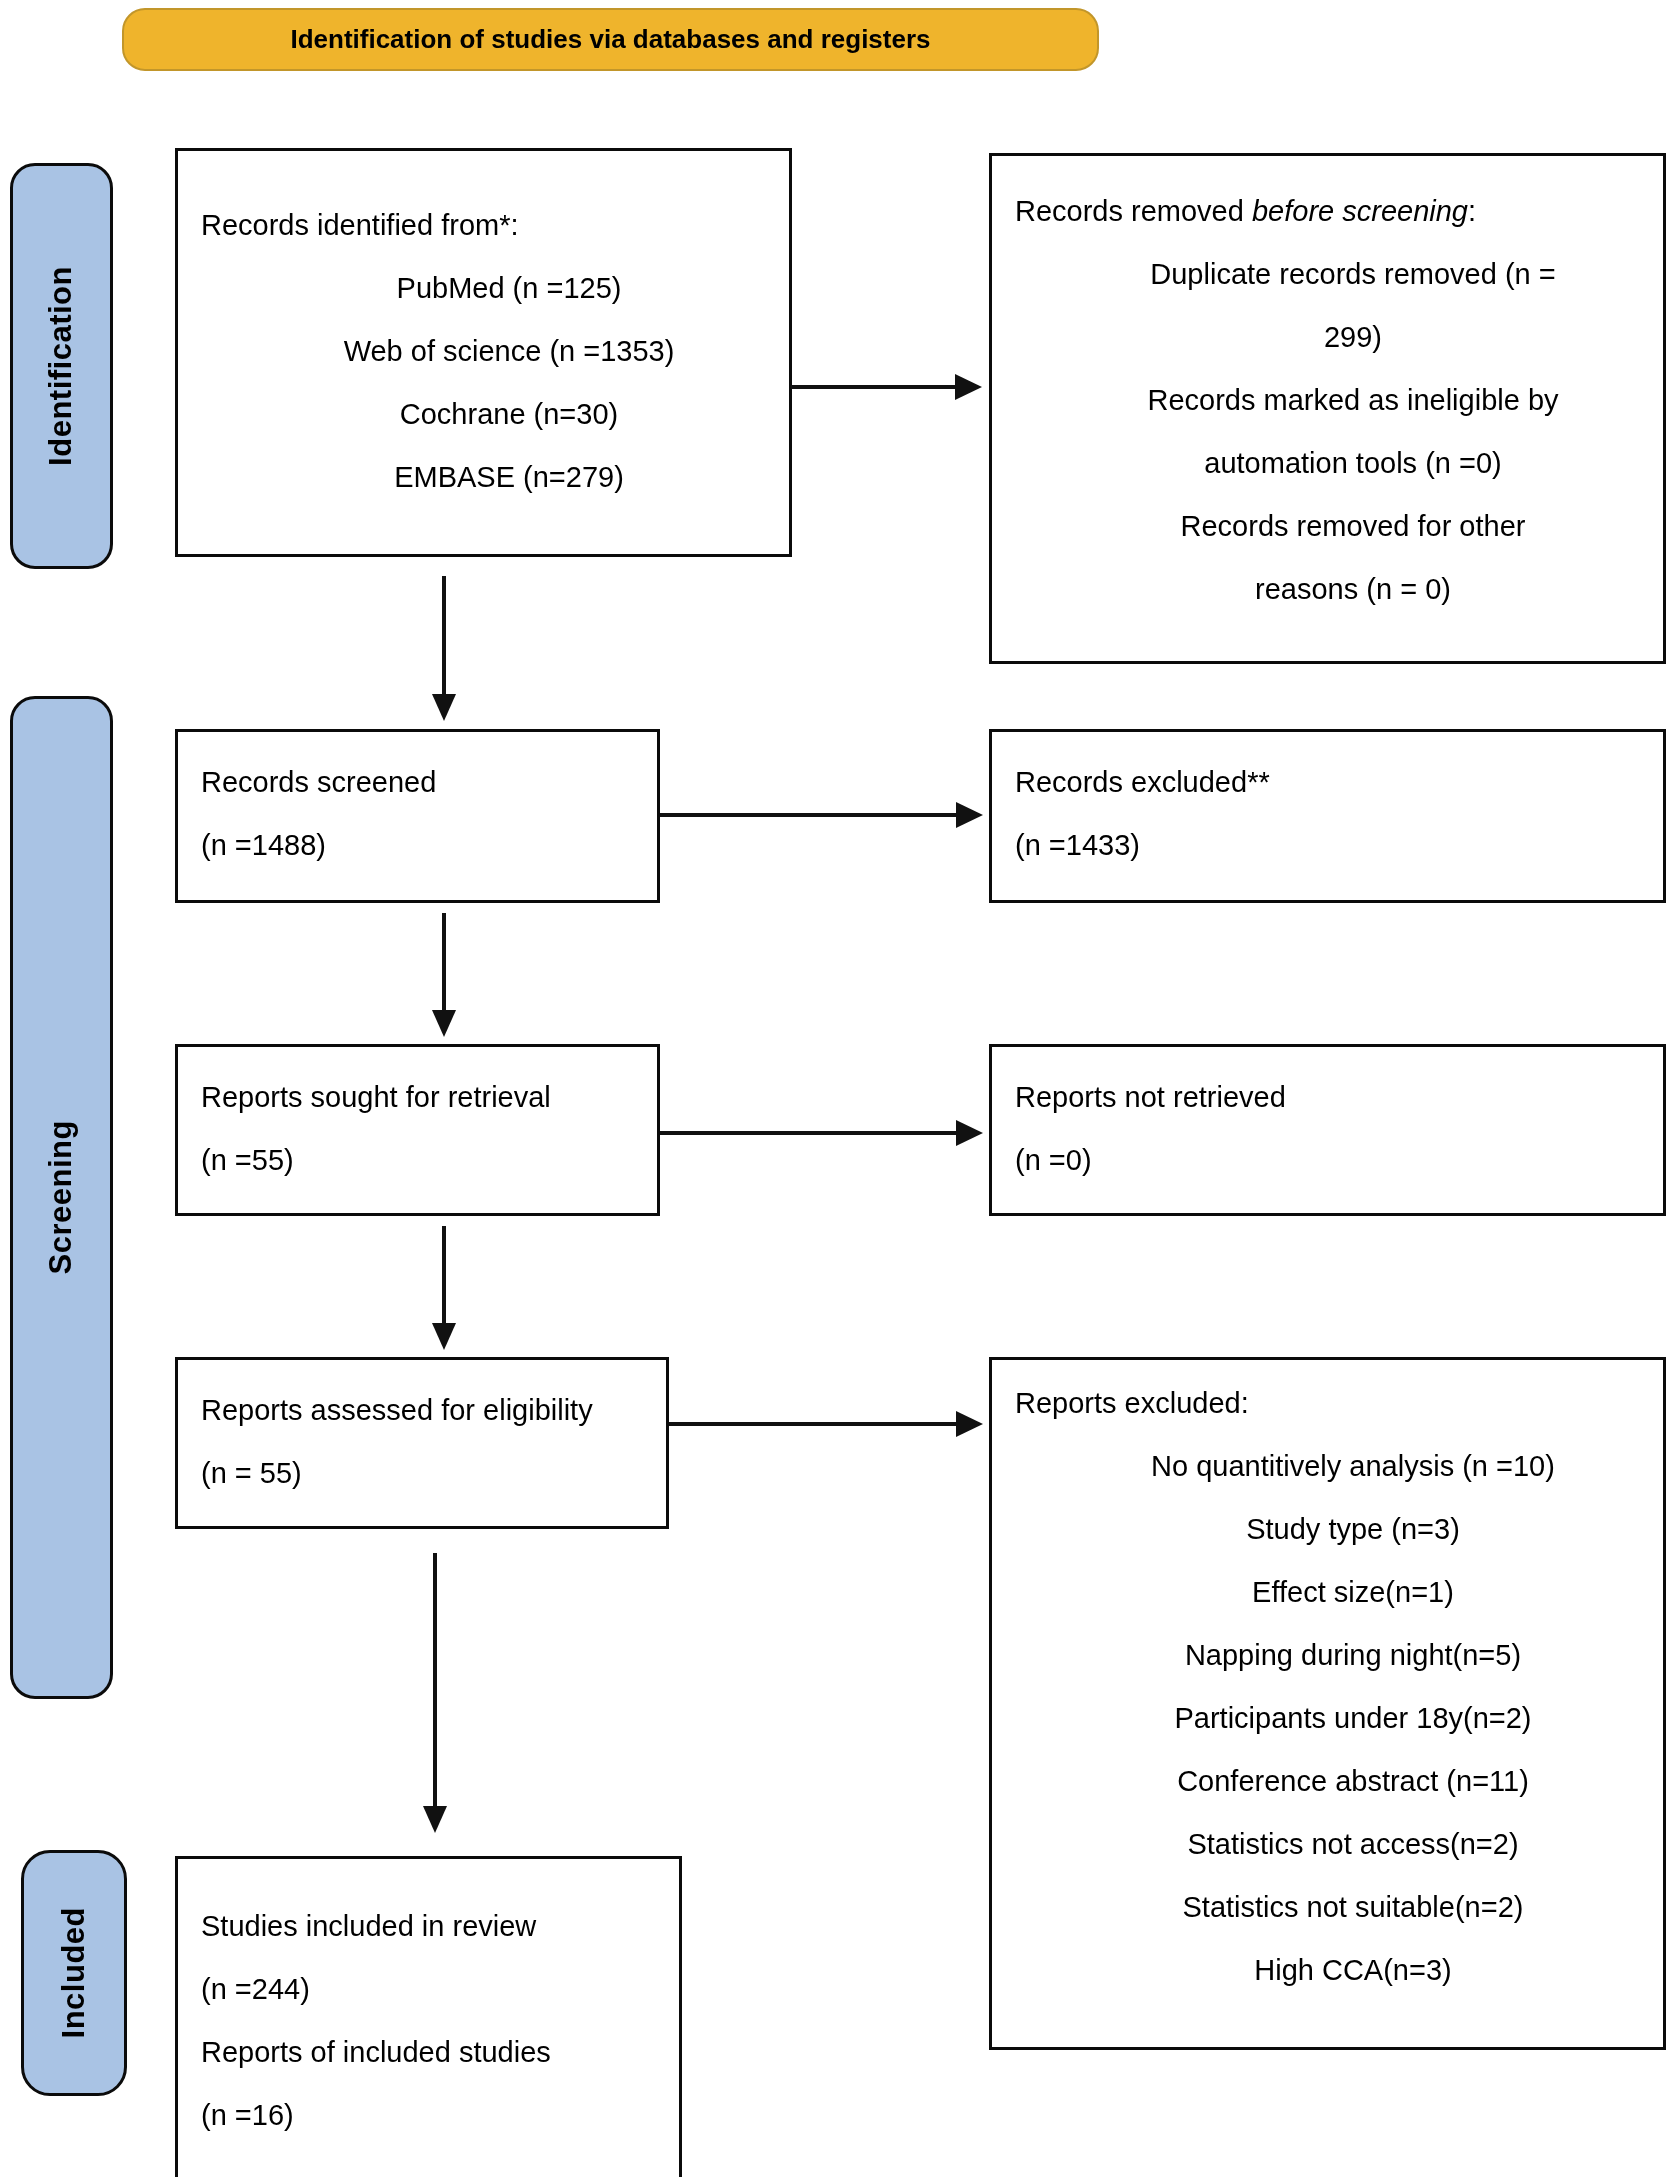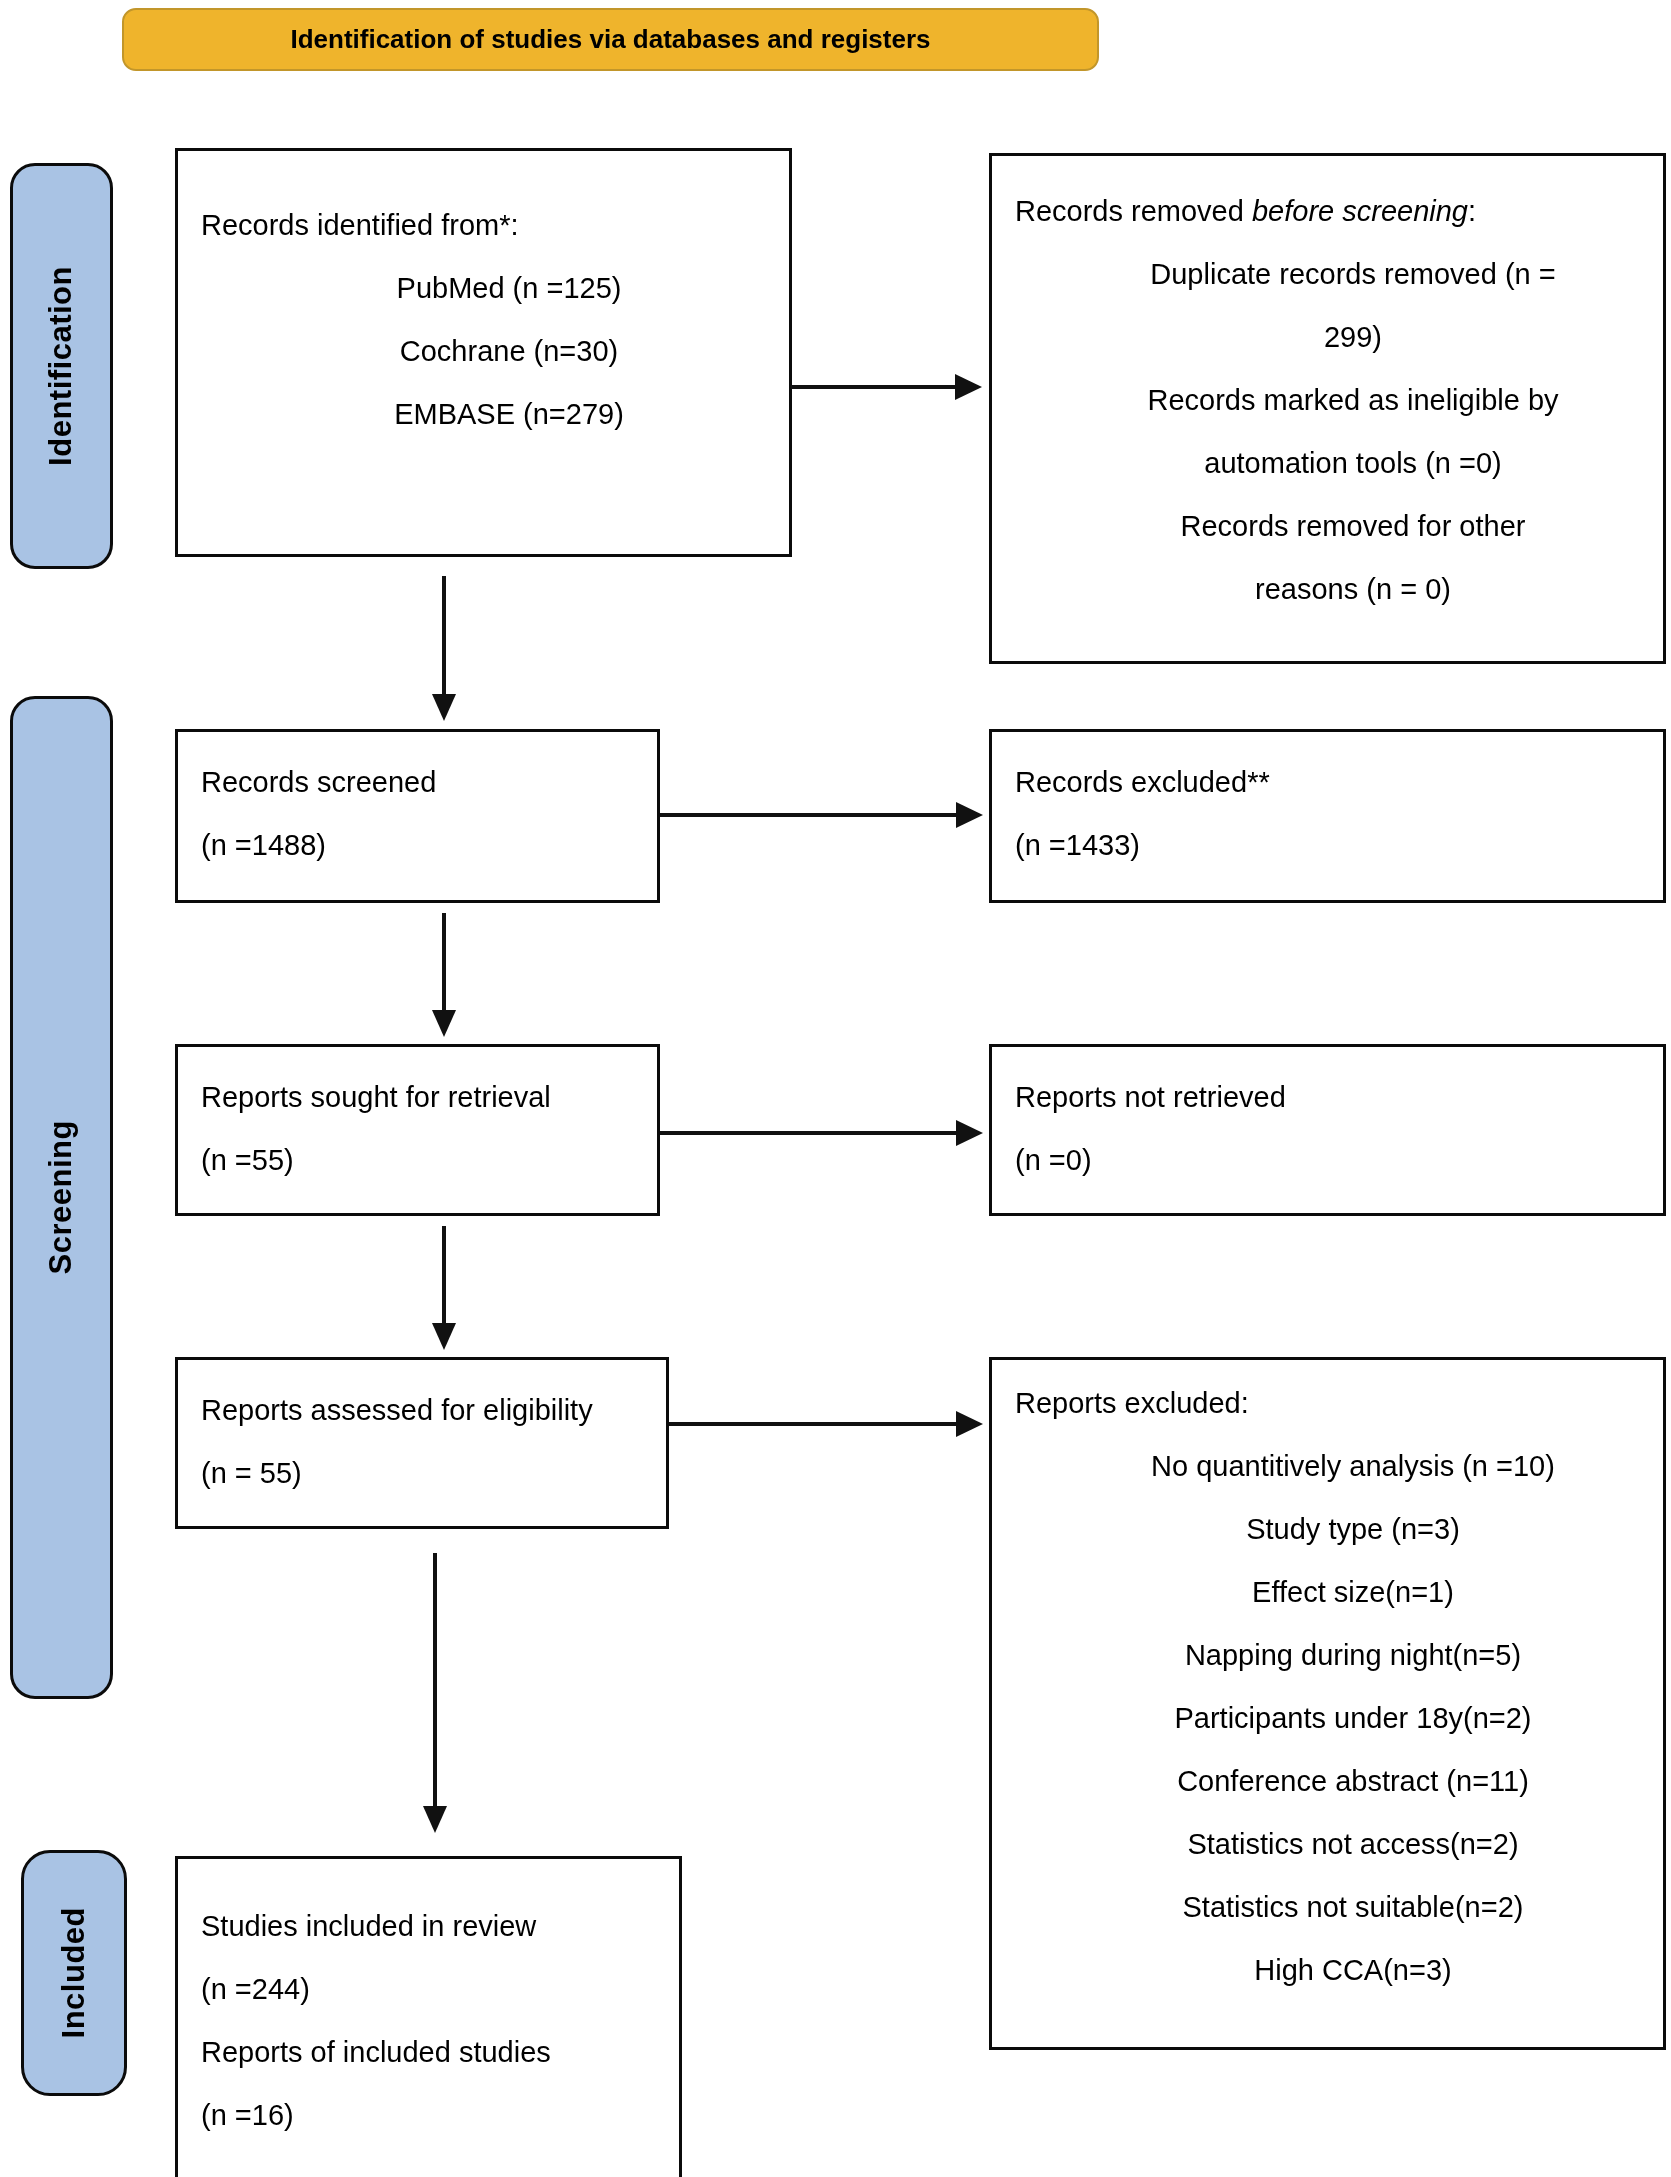--- a/index.html
+++ b/index.html
@@ -3,21 +3,21 @@
 <meta charset="utf-8">
 <style>
   html,body { margin:0; padding:0; background:#ffffff; }
   .canvas {
     position:relative; width:1672px; height:2178px; background:#ffffff;
     font-family:"Liberation Sans", sans-serif; color:#000;
   }
   
   .banner {
     position:absolute; left:122px; top:7.6px; width:977px; height:63px;
-    background:#efb42c; border:2.9px solid #c2962a; border-radius:14px;
+    background:#efb42c; border:2.9px solid #c2962a; border-radius:23px;
     display:flex; align-items:center; justify-content:center;
     font-weight:bold; font-size:26px; box-sizing:border-box;
   }
   
   .stage {
     position:absolute; background:#a9c3e4; border:3.8px solid #0b0b0b;
     display:flex; align-items:center; justify-content:center; box-sizing:border-box;
   }
   .stage .vtext {
     writing-mode:vertical-rl; transform:rotate(180deg);
@@ -82,20 +82,21 @@
   <div class="stage" id="stage-screening">
     <span class="vtext">Screening</span>
   </div>
   <div class="stage" id="stage-included">
     <span class="vtext">Included</span>
   </div>
 
   <div class="box" id="box-identified">
     <div class="line">Records identified from*:</div>
     <div class="line indent">PubMed (n =125)</div>
+    <div class="line indent">Web of science (n =1353)</div>
     <div class="line indent">Cochrane (n=30)</div>
     <div class="line indent">EMBASE (n=279)</div>
   </div>
 
   <div class="box" id="box-removed">
     <div class="line"><span>Records removed </span><em>before screening</em><span>:</span></div>
     <div class="wrap indent">Duplicate records removed (n =
 299)</div>
     <div class="wrap indent">Records marked as ineligible by
 automation tools (n =0)</div>

